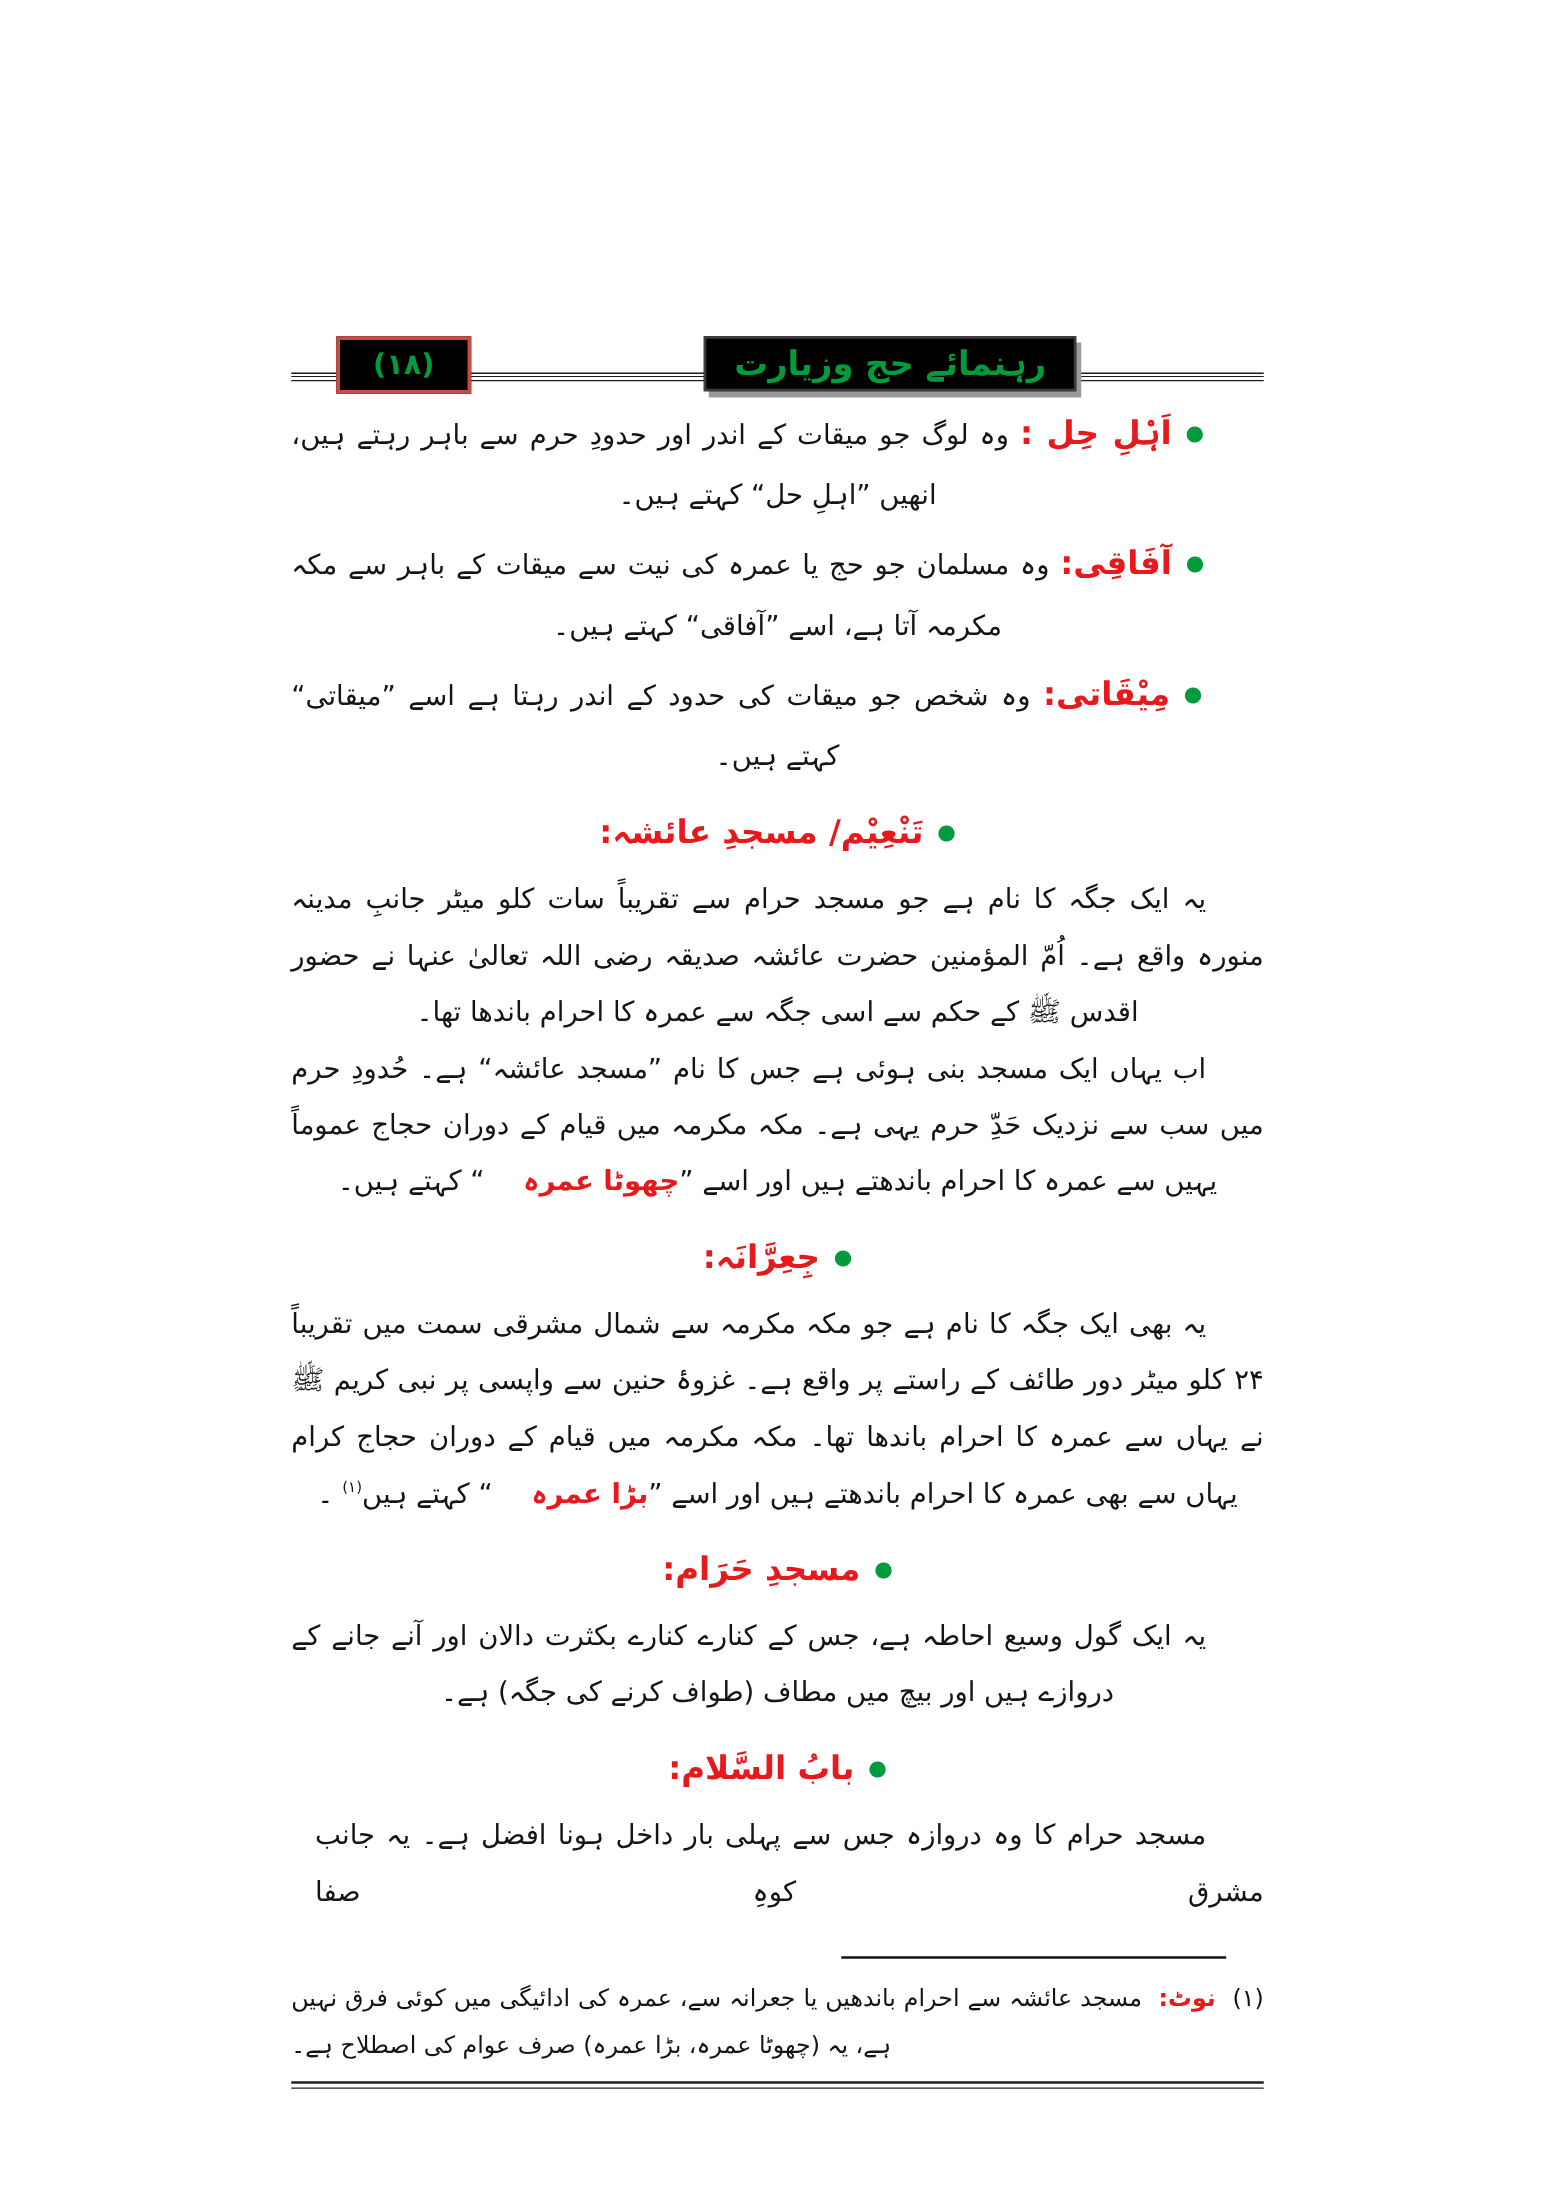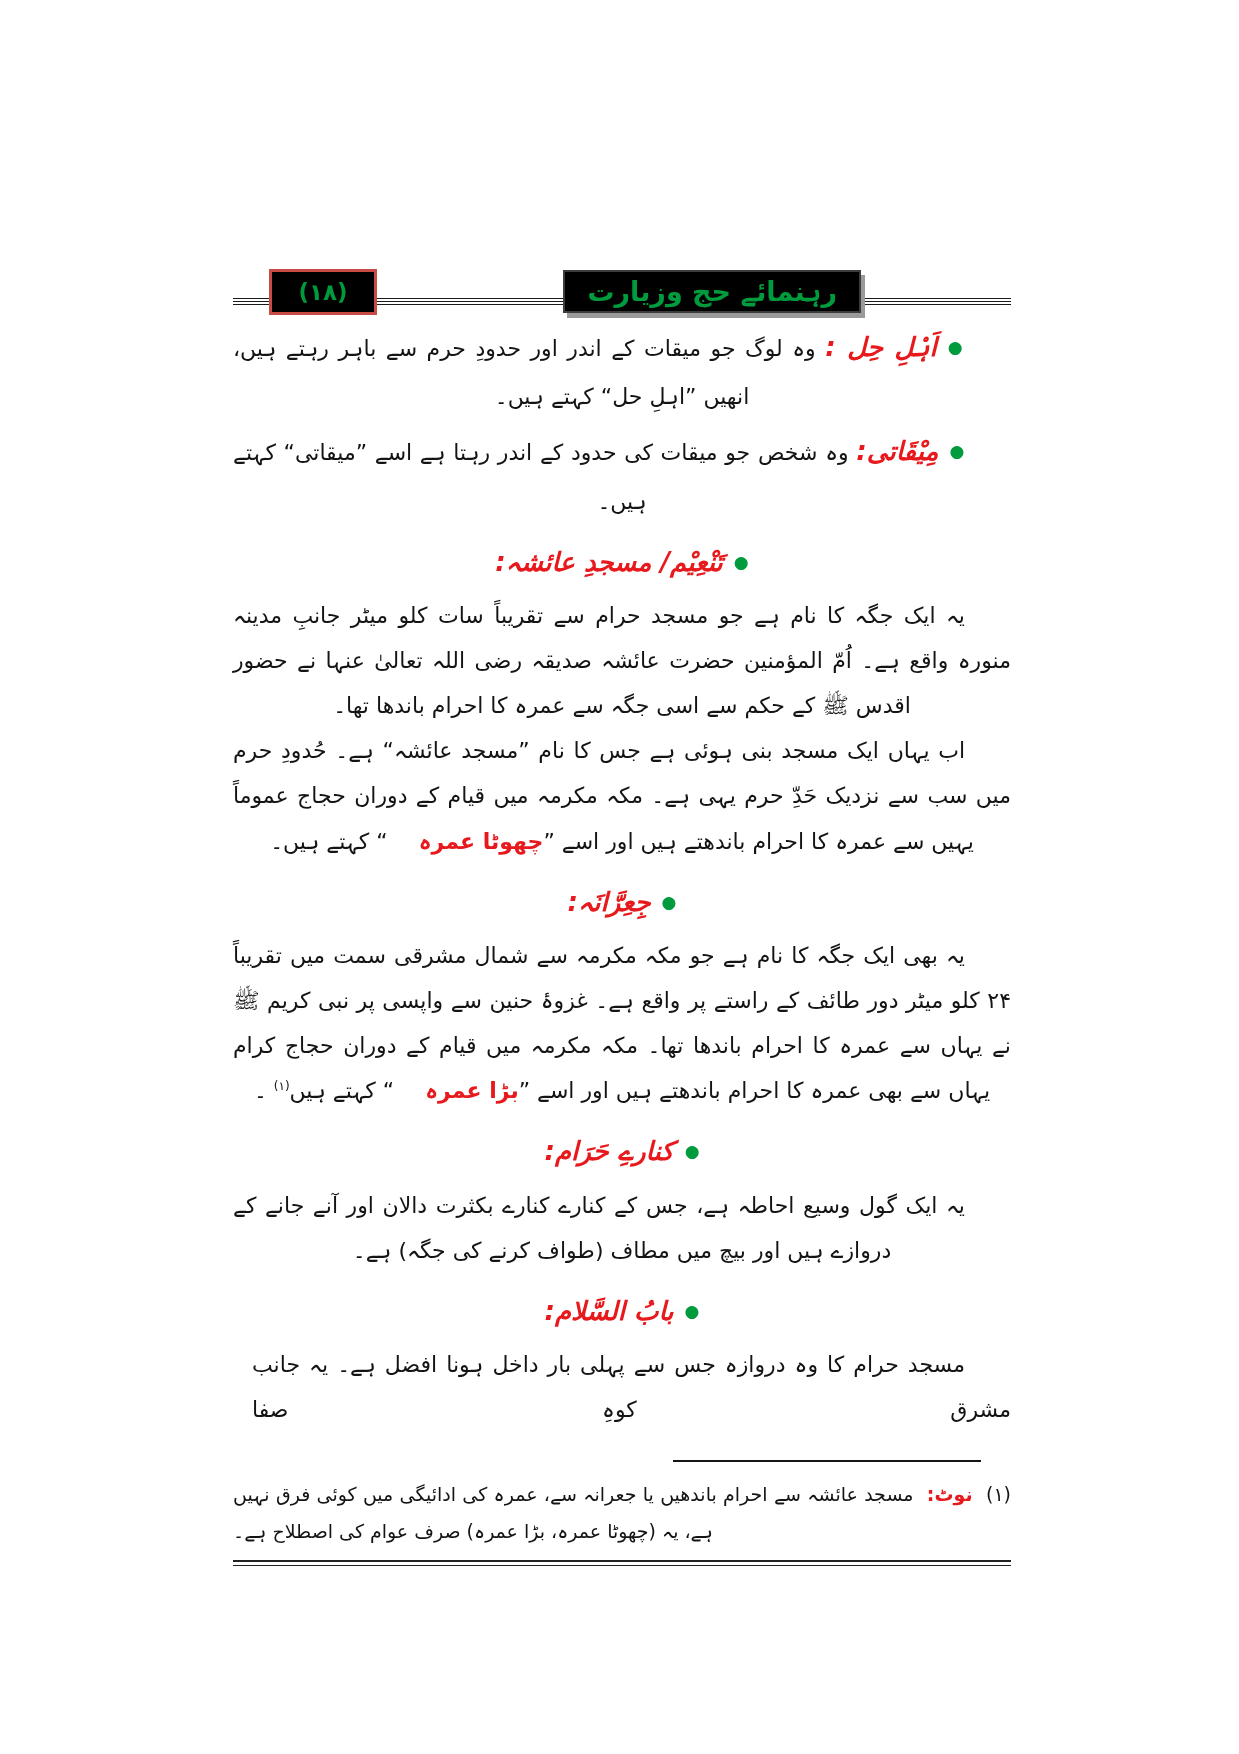--- a/index.html
+++ b/index.html
@@ -40,21 +40,21 @@
   
   .sec{margin-bottom:6px;}
   .para{
     margin:0;direction:rtl;unicode-bidi:embed;
     text-align:justify;text-align-last:center;
     font-size:22px;line-height:2.05;color:var(--ink);
   }
   .para.indent{text-indent:46px;}
   .para.last-justify{text-align-last:justify;margin-left:19px;}
   .h-line{margin:12px 0 4px;direction:rtl;text-align:left;}
-  .h-red{color:var(--red);font-weight:bold;font-size:26px;font-style:italic;}
+  .h-red{color:var(--red);font-weight:bold;font-size:26px;}
   .bullet{color:var(--green);font-size:17px;margin-left:11px;vertical-align:3px;}
   .red{color:var(--red);font-weight:bold;margin-left:31px;}
   sup.fnref{font-size:12px;line-height:0;}
 
   
   .footnote{margin-top:28px;}
   .fn-sep{width:308px;margin:0 30px 14px auto;border-top:2px solid #151515;}
   .fn-para{
     margin:0;direction:rtl;unicode-bidi:embed;
     text-align:justify;text-align-last:left;
@@ -77,33 +77,36 @@
     <div class="title-box">
       <span>رہنمائے حج وزیارت</span>
     </div>
   </header>
 
   <main>
       <section class="sec">
         <p class="para indent"><span class="bullet">●</span><span class="h-red">اَہْلِ حِل :</span> <span>وہ لوگ جو میقات کے اندر اور حدودِ حرم سے باہر رہتے ہیں، انھیں ”اہلِ حل“ کہتے ہیں۔</span></p>
       </section>
       <section class="sec">
+        <p class="para indent"><span class="bullet">●</span><span class="h-red">آفَاقِی:</span> <span>وہ مسلمان جو حج یا عمرہ کی نیت سے میقات کے باہر سے مکہ مکرمہ آتا ہے، اسے ”آفاقی“ کہتے ہیں۔</span></p>
+      </section>
+      <section class="sec">
         <p class="para indent"><span class="bullet">●</span><span class="h-red">مِیْقَاتی:</span> <span>وہ شخص جو میقات کی حدود کے اندر رہتا ہے اسے ”میقاتی“ کہتے ہیں۔</span></p>
       </section>
       <section class="sec">
         <p class="para h-line"><span class="bullet">●</span><span class="h-red">تَنْعِیْم/ مسجدِ عائشہ:</span></p>
         <p class="para indent"><span>یہ ایک جگہ کا نام ہے جو مسجد حرام سے تقریباً سات کلو میٹر جانبِ مدینہ منورہ واقع ہے۔ اُمّ المؤمنین حضرت عائشہ صدیقہ رضی اللہ تعالیٰ عنہا نے حضور اقدس ﷺ کے حکم سے اسی جگہ سے عمرہ کا احرام باندھا تھا۔</span></p>
         <p class="para indent"><span>اب یہاں ایک مسجد بنی ہوئی ہے جس کا نام ”مسجد عائشہ“ ہے۔ حُدودِ حرم میں سب سے نزدیک حَدِّ حرم یہی ہے۔ مکہ مکرمہ میں قیام کے دوران حجاج عموماً یہیں سے عمرہ کا احرام باندھتے ہیں اور اسے ”</span><span class="red">چھوٹا عمرہ</span><span>“ کہتے ہیں۔</span></p>
       </section>
       <section class="sec">
         <p class="para h-line"><span class="bullet">●</span><span class="h-red">جِعِرَّانَہ:</span></p>
         <p class="para indent"><span>یہ بھی ایک جگہ کا نام ہے جو مکہ مکرمہ سے شمال مشرقی سمت میں تقریباً ۲۴ کلو میٹر دور طائف کے راستے پر واقع ہے۔ غزوۂ حنین سے واپسی پر نبی کریم ﷺ نے یہاں سے عمرہ کا احرام باندھا تھا۔ مکہ مکرمہ میں قیام کے دوران حجاج کرام یہاں سے بھی عمرہ کا احرام باندھتے ہیں اور اسے ”</span><span class="red">بڑا عمرہ</span><span>“ کہتے ہیں</span><sup class="fnref">(۱)</sup><span> ۔</span></p>
       </section>
       <section class="sec">
-        <p class="para h-line"><span class="bullet">●</span><span class="h-red">کنارےِ حَرَام:</span></p>
+        <p class="para h-line"><span class="bullet">●</span><span class="h-red">مسجدِ حَرَام:</span></p>
         <p class="para indent"><span>یہ ایک گول وسیع احاطہ ہے، جس کے کنارے کنارے بکثرت دالان اور آنے جانے کے دروازے ہیں اور بیچ میں مطاف (طواف کرنے کی جگہ) ہے۔</span></p>
       </section>
       <section class="sec">
         <p class="para h-line"><span class="bullet">●</span><span class="h-red">بابُ السَّلام:</span></p>
         <p class="para indent last-justify"><span>مسجد حرام کا وہ دروازہ جس سے پہلی بار داخل ہونا افضل ہے۔ یہ جانب مشرق کوہِ صفا</span></p>
       </section>
     </main>
 
   <div class="footnote">
     <div class="fn-sep"></div>

